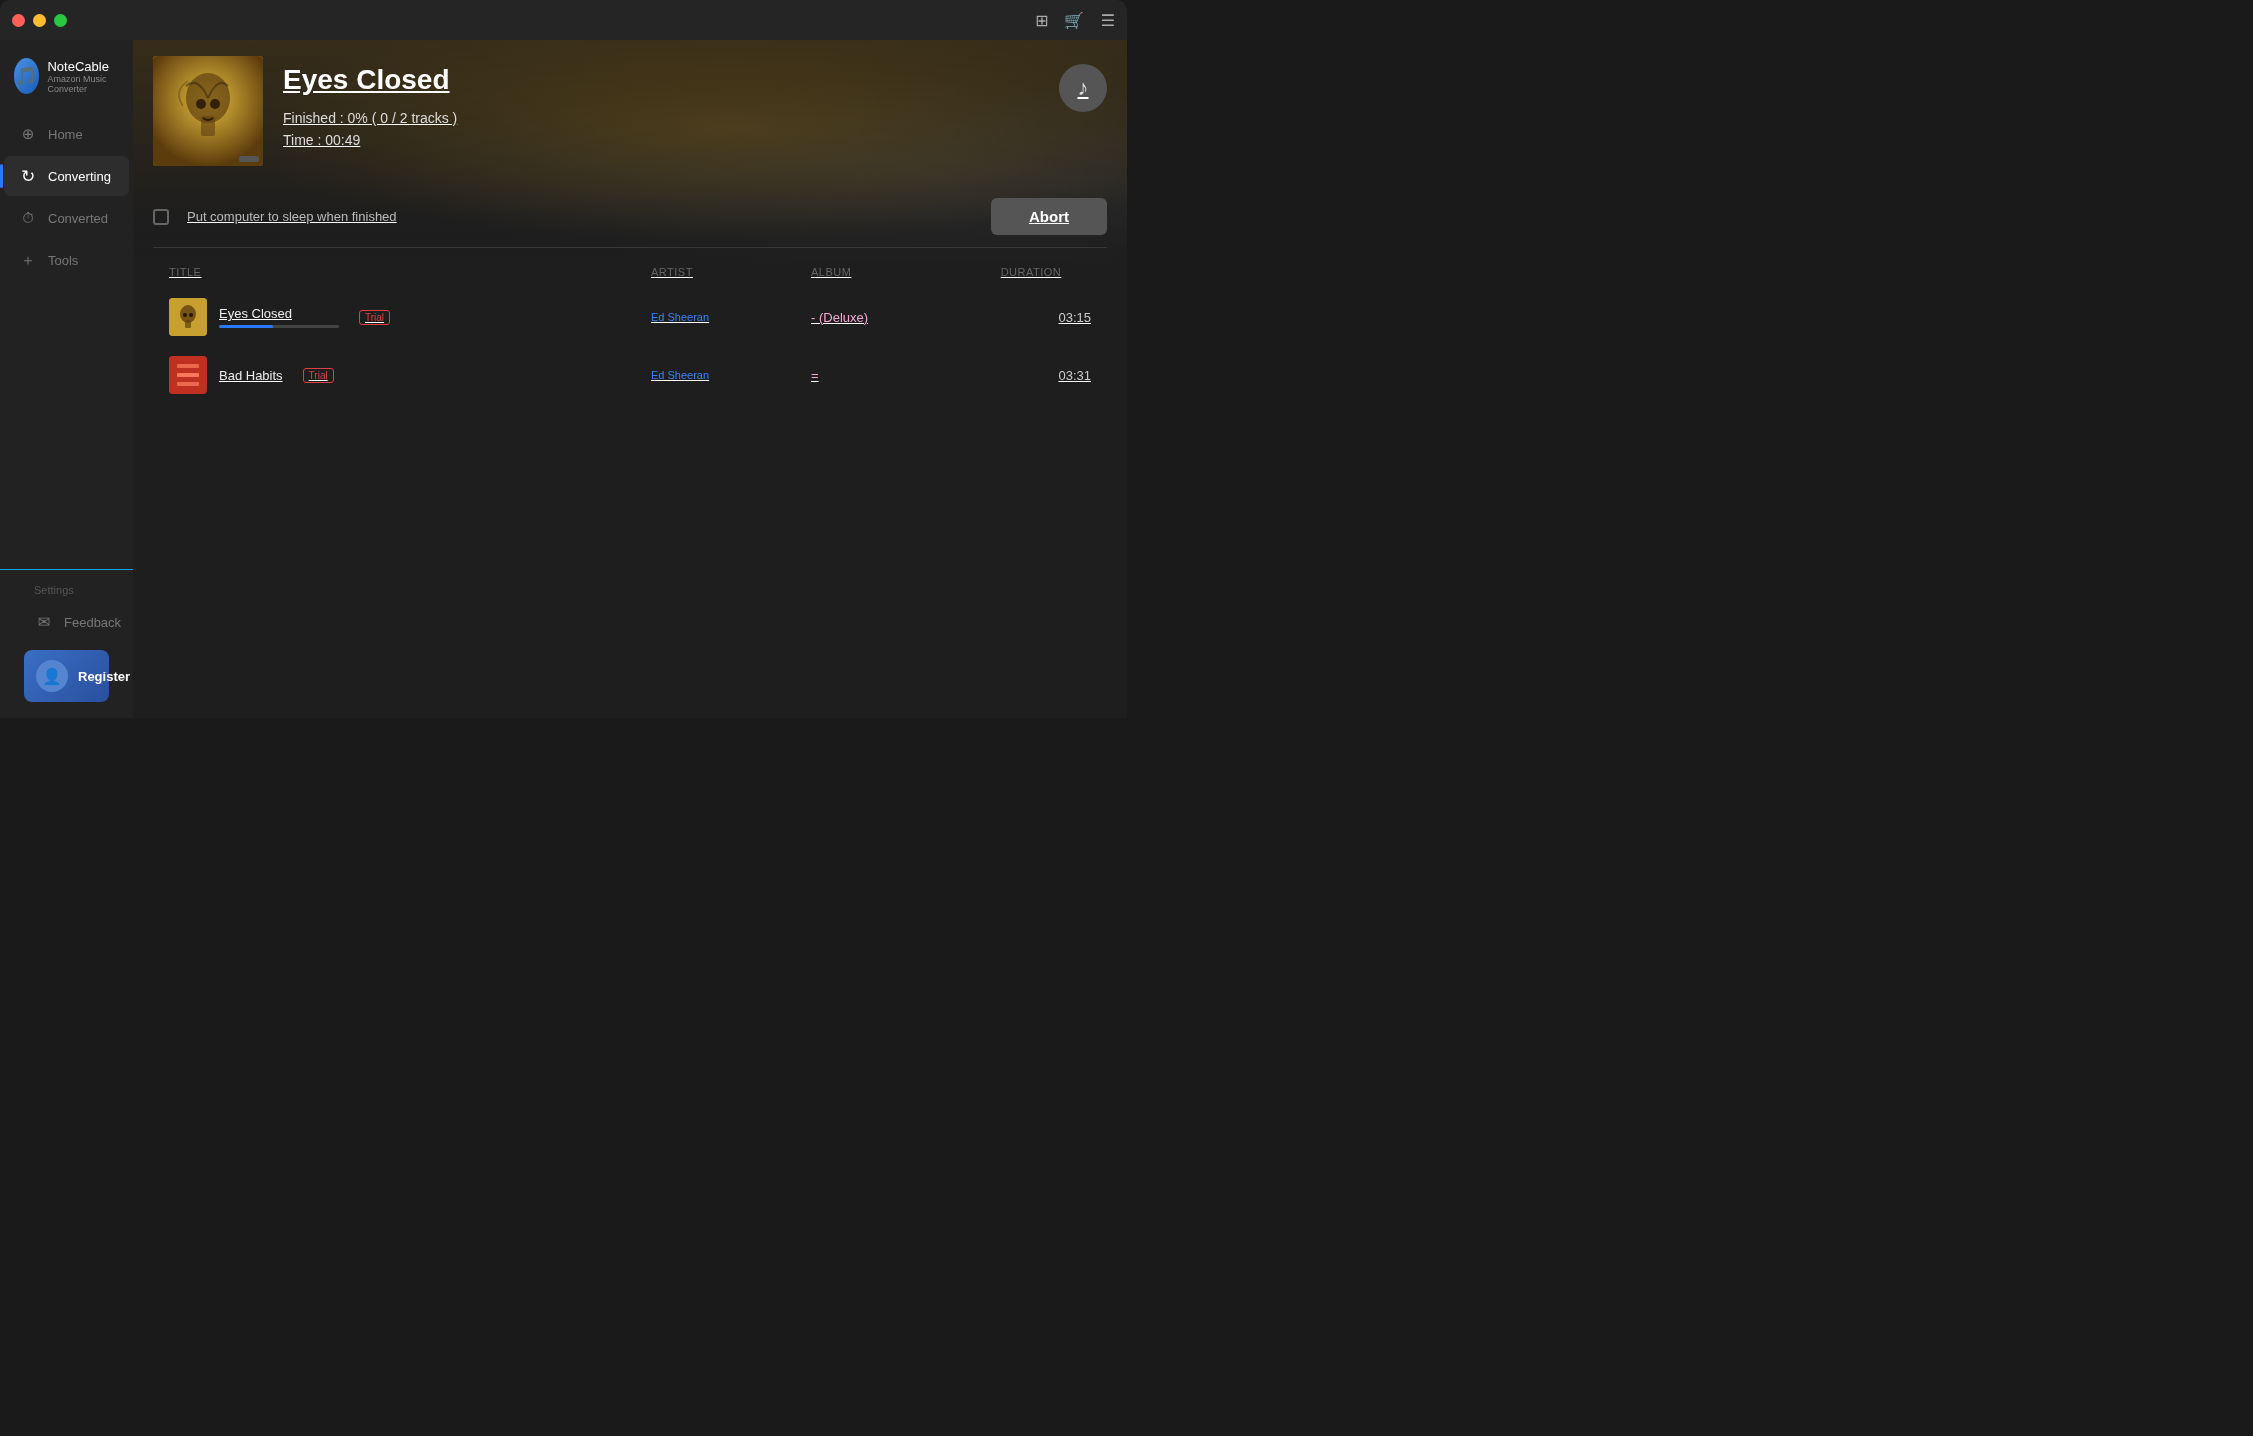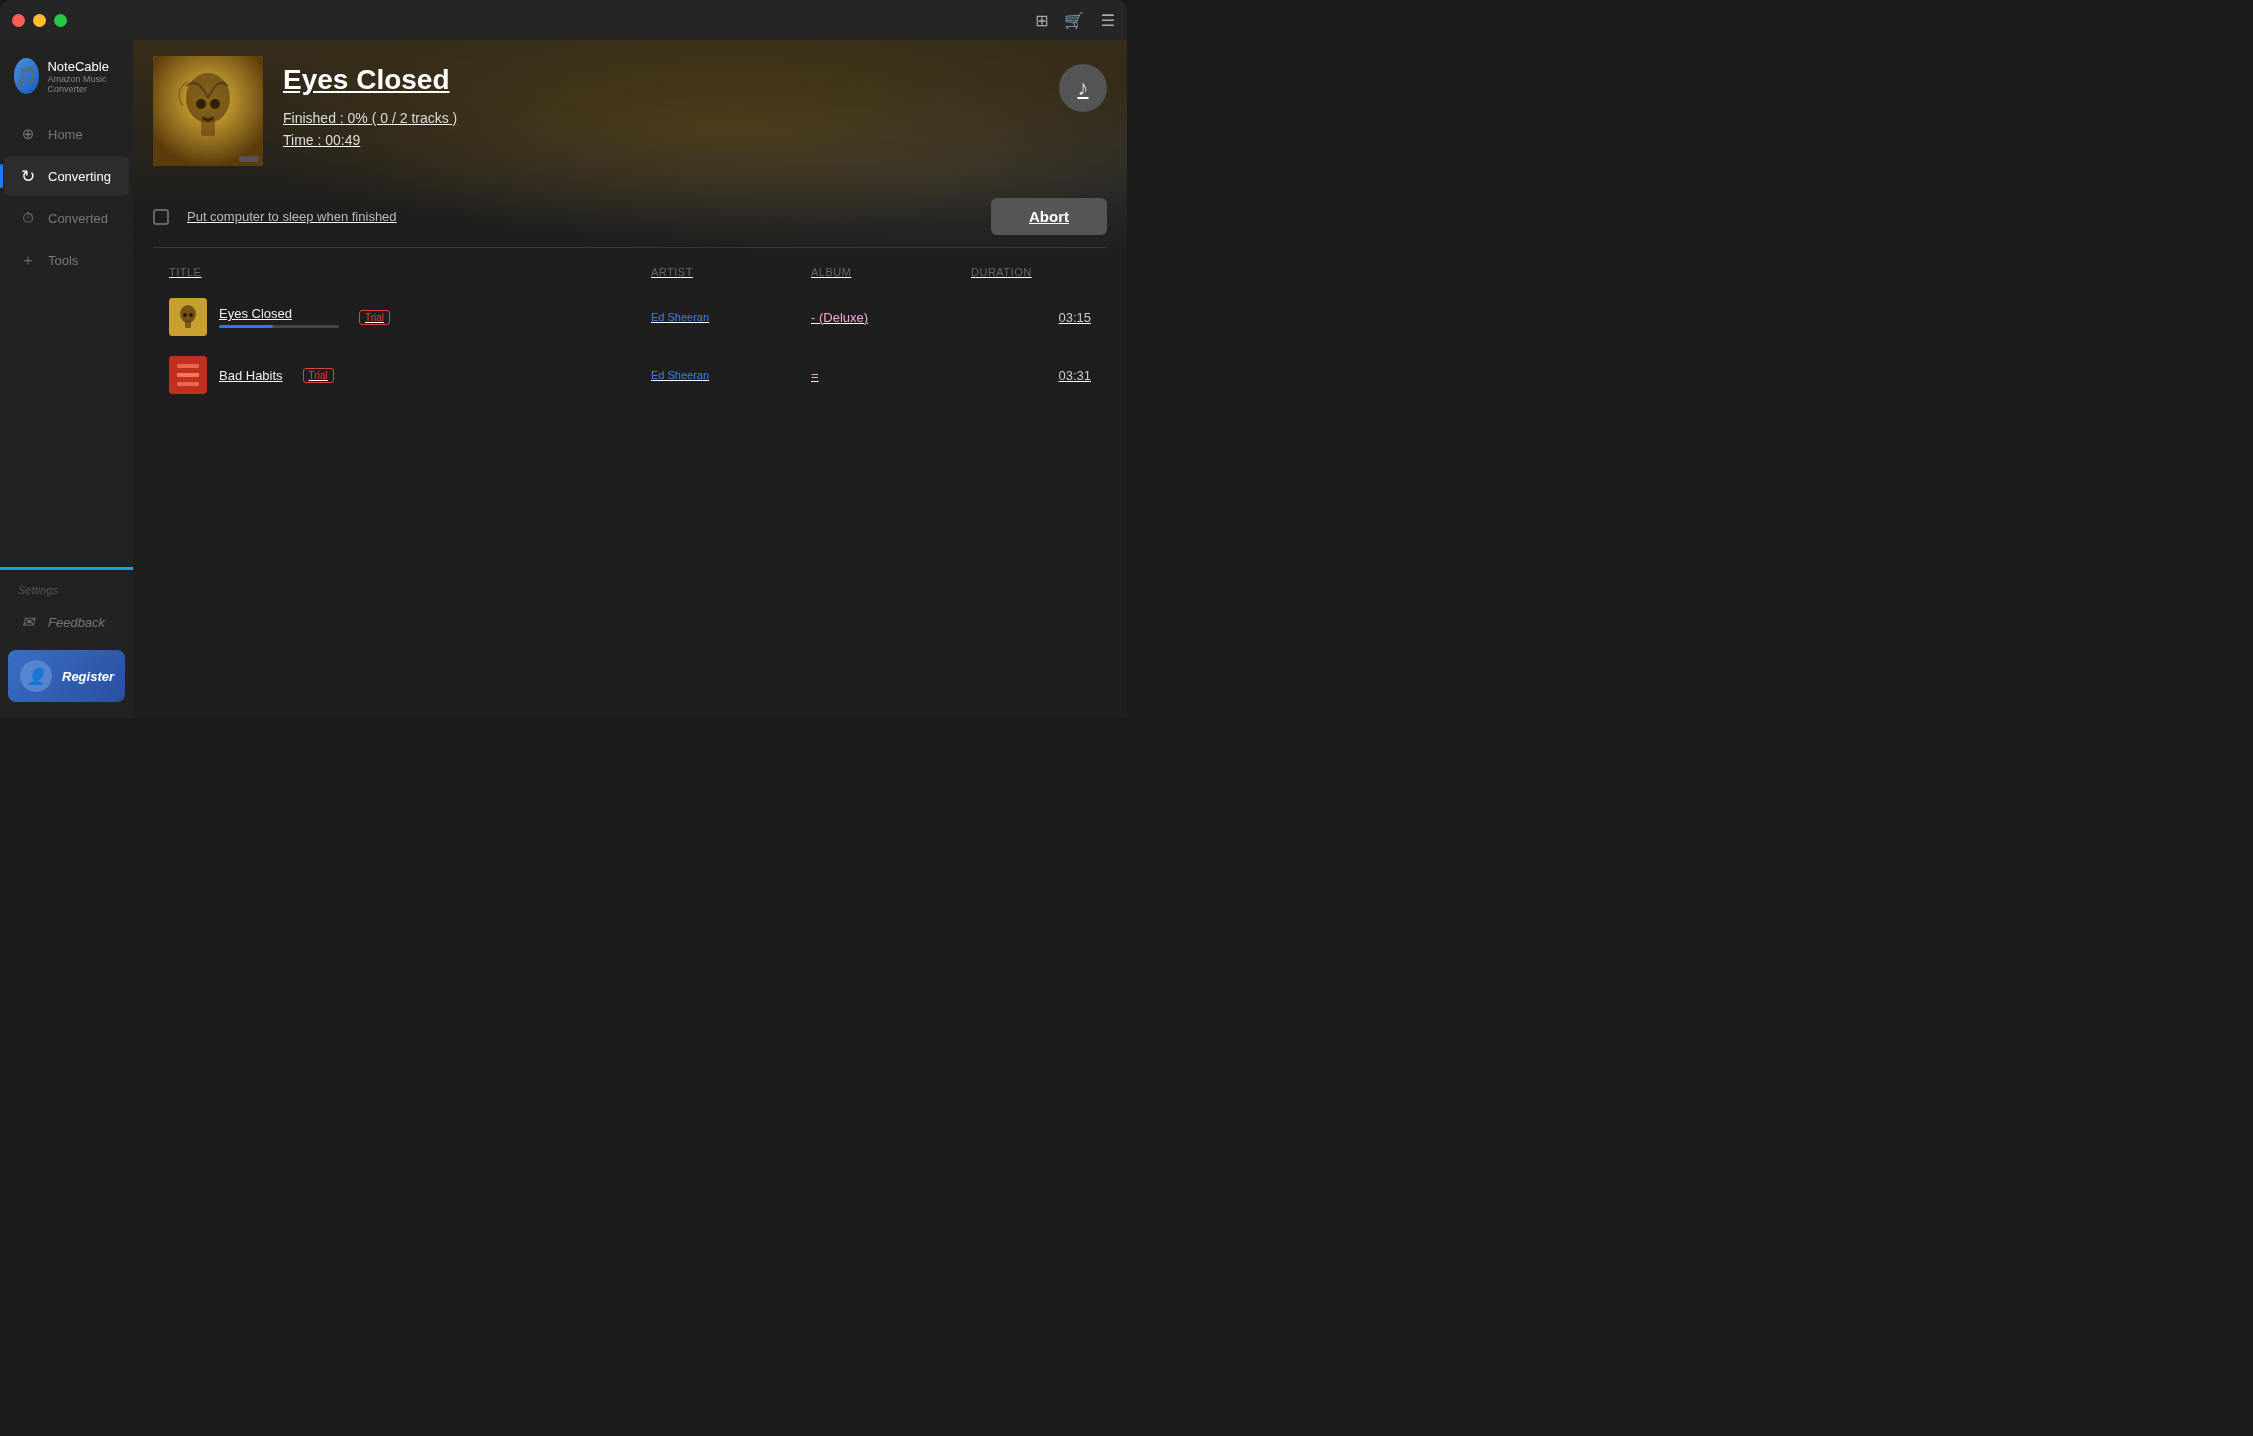--- a/index.html
+++ b/index.html
@@ -136,23 +136,22 @@
       width: 20px;
       height: 20px;
       display: flex;
       align-items: center;
       justify-content: center;
       font-size: 15px;
       flex-shrink: 0;
     }
 
     .sidebar-bottom {
-      padding: 8px 0;
-      border-top: 3px solid #0ea5e9;
-      font-style: italic;
+      padding: 8px 16px;
+      border-top: 1px solid #0ea5e9;
     }
 
     .settings-label {
       font-size: 11px;
       color: #555;
       padding: 6px 18px;
     }
 
     .register-btn {
       margin: 8px 8px 0;
@@ -530,21 +529,21 @@
           <span>Put computer to sleep when finished</span>
         </label>
         <button class="abort-btn">Abort</button>
       </div>
 
       <div class="track-list">
         <div class="track-header">
           <span>TITLE</span>
           <span>ARTIST</span>
           <span>ALBUM</span>
-          <span style="text-align:left">DURATION</span>
+          <span style="text-align:center">DURATION</span>
         </div>
 
         <div class="track-row">
           <div class="track-title-cell">
             <div class="track-thumb track-thumb-1">
               <svg width="38" height="38" viewBox="0 0 38 38">
                 <rect width="38" height="38" fill="#c8a030"></rect>
                 <ellipse cx="19" cy="16" rx="8" ry="9" fill="#604010" opacity="0.8"></ellipse>
                 <rect x="16" y="22" width="6" height="8" rx="1" fill="#604010" opacity="0.7"></rect>
                 <circle cx="16" cy="17" r="2" fill="#201000" opacity="0.9"></circle>

